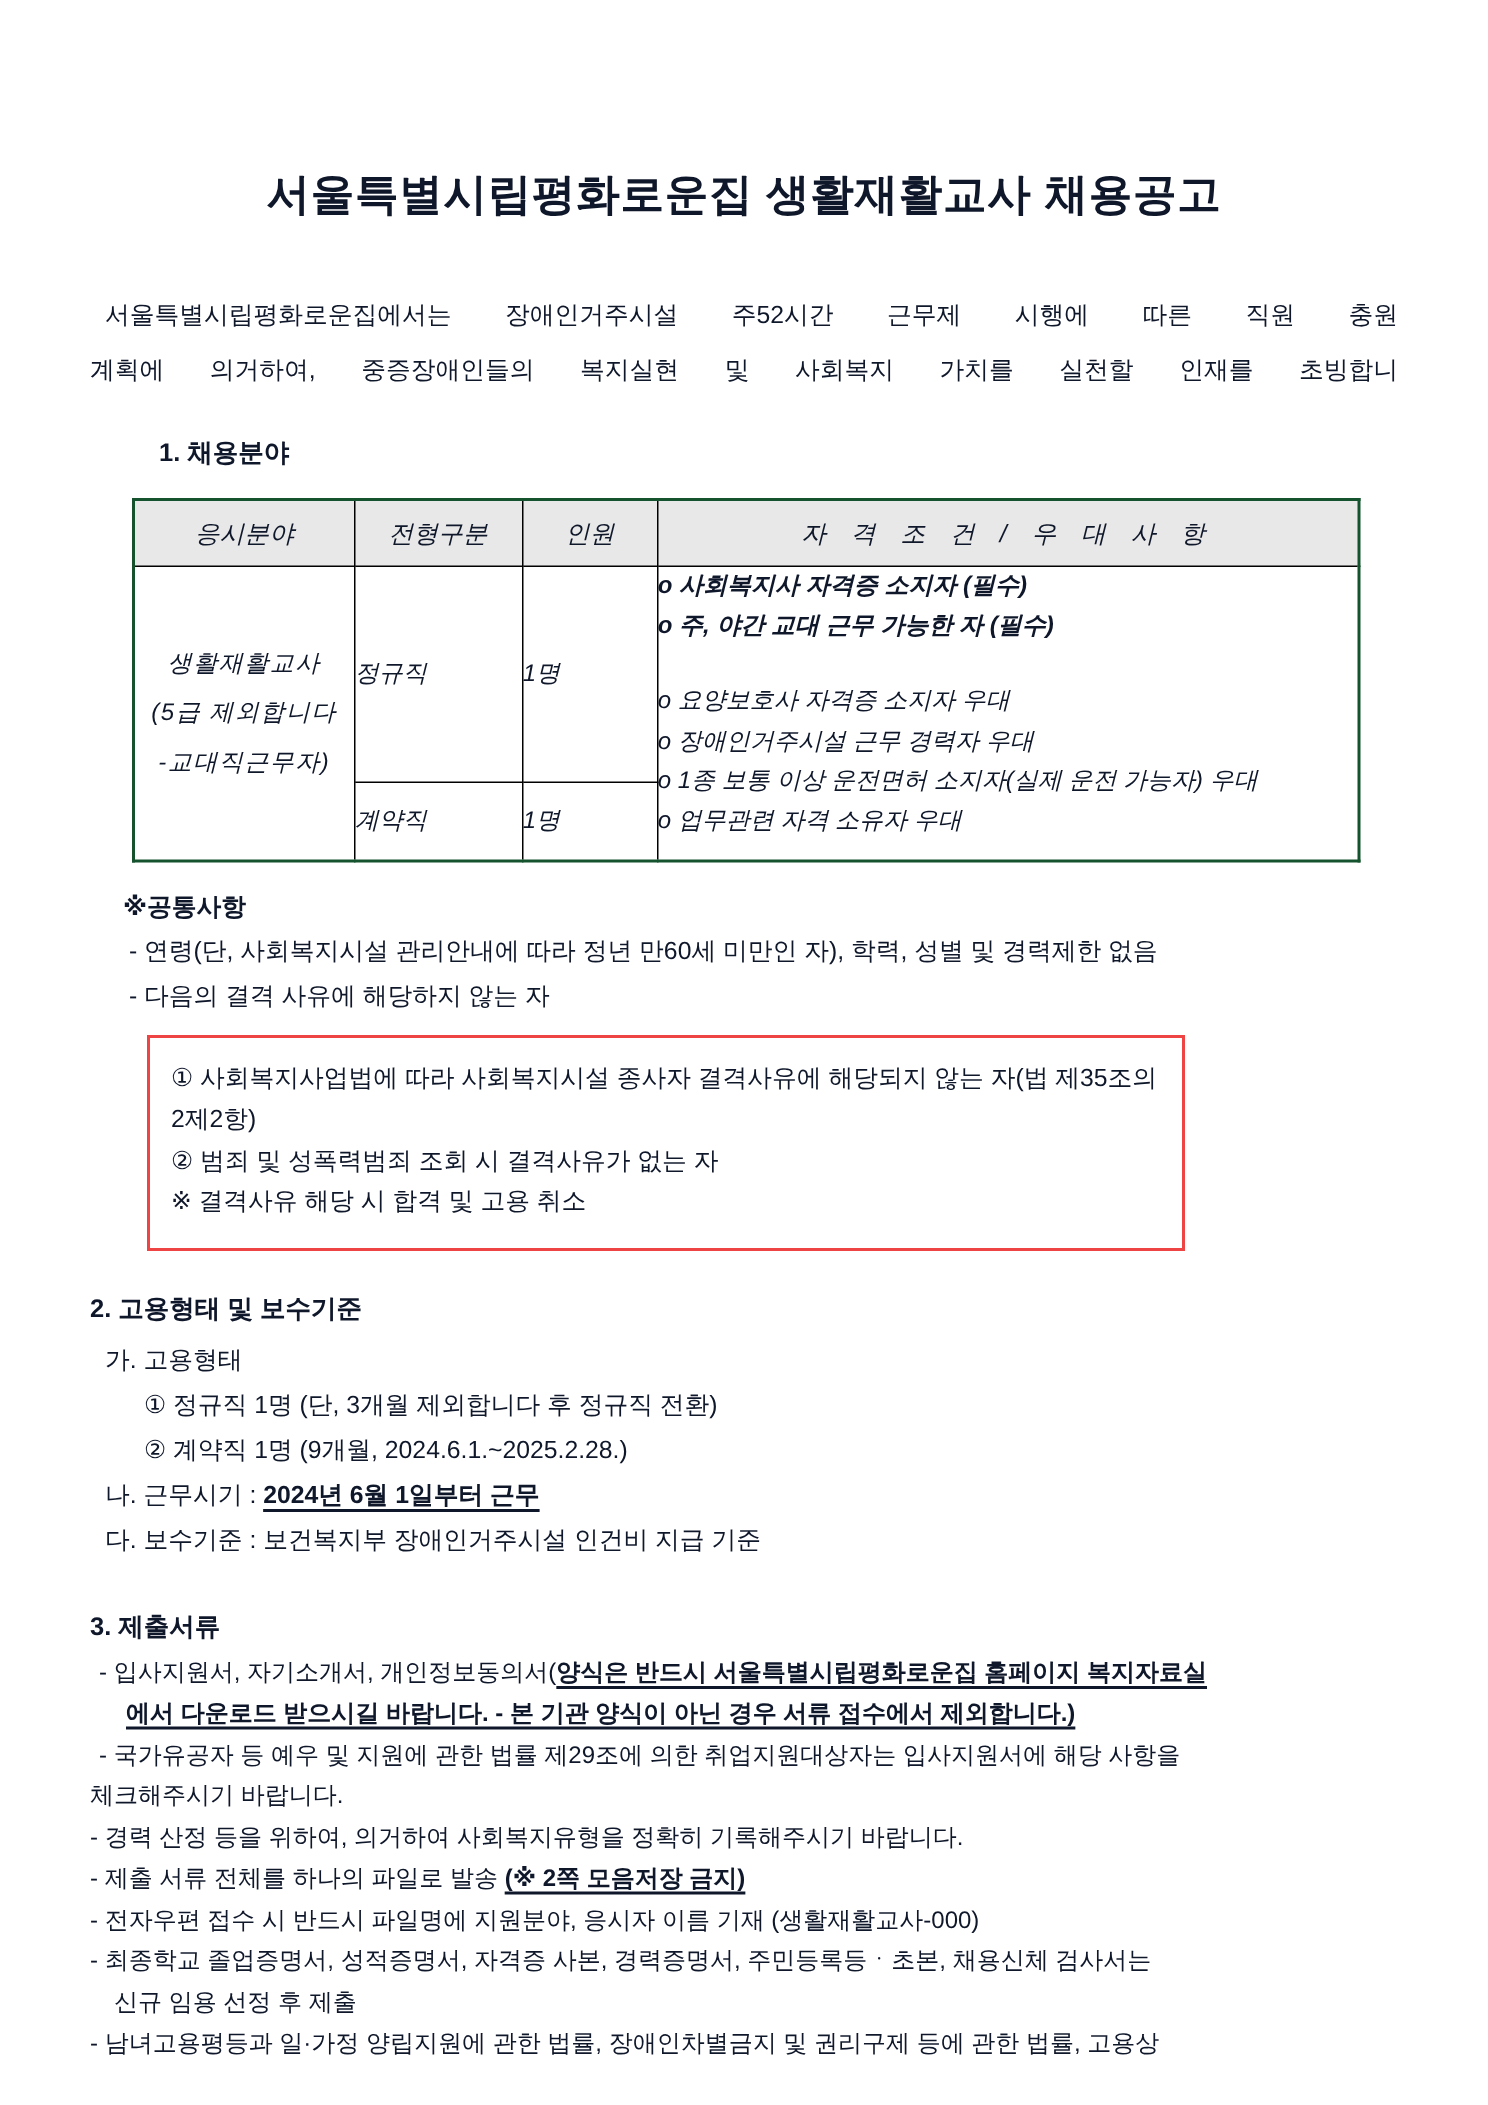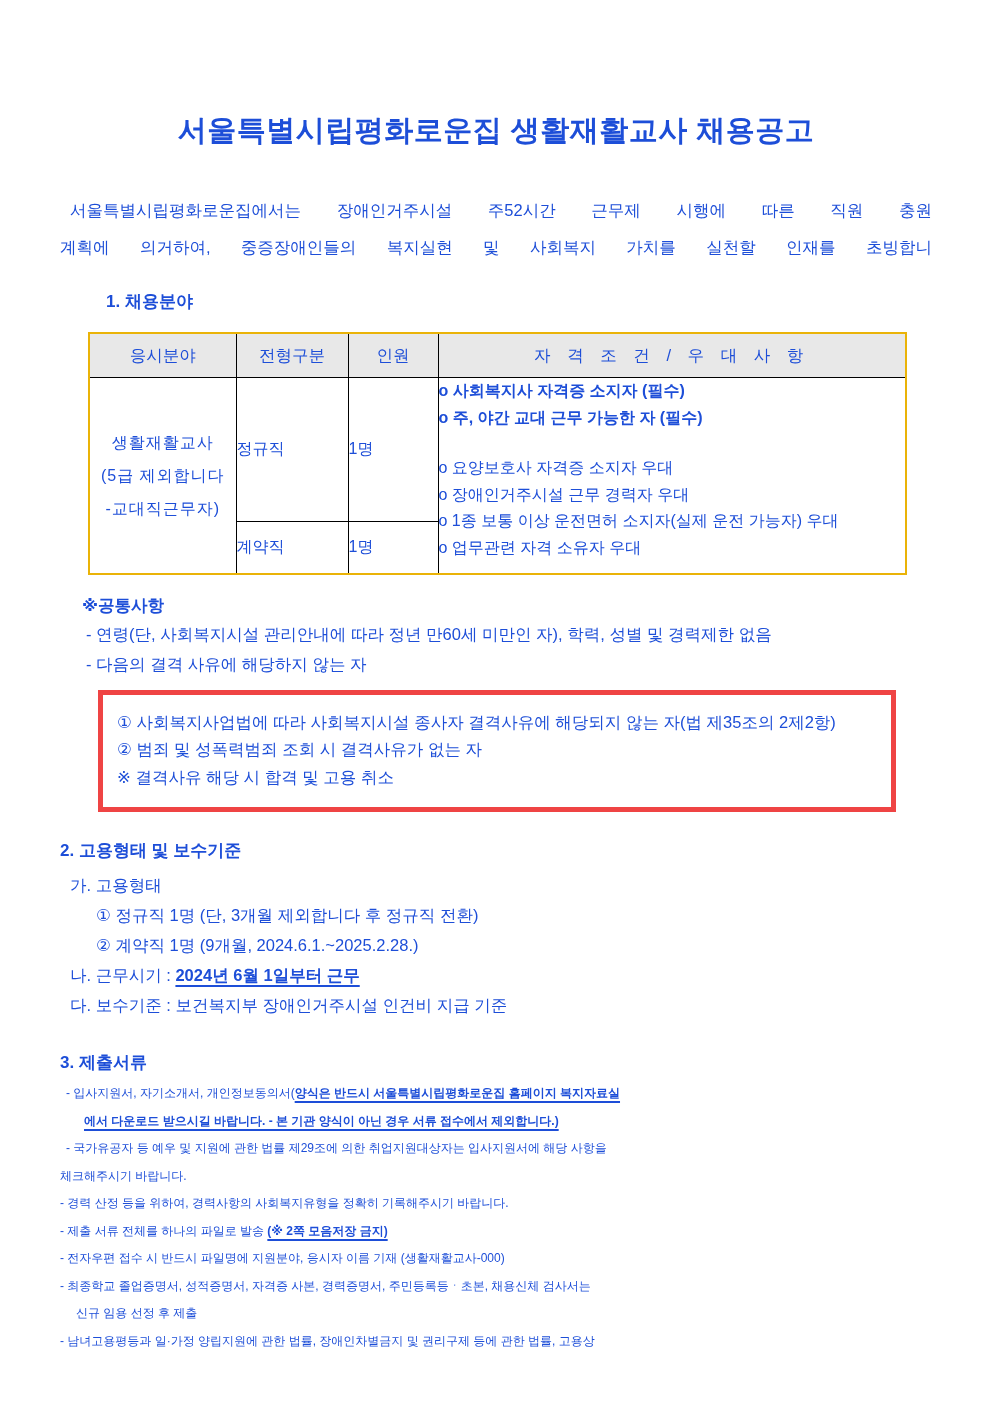--- a/index.html
+++ b/index.html
@@ -3,21 +3,21 @@
 <meta charset="utf-8">
 <style>
   html,body { margin:0; padding:0; background:#ffffff; }
   .page {
     position:relative;
     width:992px; height:1403px;
     box-sizing:border-box;
     padding:112px 60px 0 60px;
     overflow:hidden;
     background:#ffffff;
-    color:#1d4ed8;
+    color:#0f172a;
     font-family:"Liberation Sans","DejaVu Sans",sans-serif;
   }
   .title {
     margin:0; padding:0;
     font-size:29px; font-weight:800; letter-spacing:0.5px;
     text-align:center; line-height:36px;
   }
   .intro { margin-top:44px; font-size:16.5px; line-height:36.5px; }
   .jline { text-align:justify; text-align-last:justify; }
   .jline.first { text-indent:10px; }
@@ -25,22 +25,23 @@
 
   .sec-heading { margin:0; font-size:17px; font-weight:bold; line-height:22px; }
   .sh1 { margin-top:26px;margin-left:46px; }
   .sh2 { margin-top:28px; }
   .sh3 { margin-top:32px; }
 
   table.recruit-table {
     margin:19px 0 0 28px;
     width:817px; table-layout:fixed;
     border-collapse:collapse;
-    border:2px solid #eab308;
+    border:2px solid #14532d;
     font-size:16px;
+    font-style:italic;
   }
   .recruit-table th, .recruit-table td { border:1px solid #000; padding:0; }
   .recruit-table col.c1 { width:147px; }
   .recruit-table col.c2 { width:112px; }
   .recruit-table col.c3 { width:90px;  }
   .recruit-table col.c4 { width:468px; }
   .recruit-table thead th {
     background:var(--header-bg,#e8e8e8);
     height:43px; font-weight:normal; font-size:16.5px;
   }
@@ -52,32 +53,32 @@
   .qual-cell { vertical-align:top; padding:13px 4px 8px 9px; line-height:26.5px; }
   .qline.req { font-weight:bold; }
   .qgap { height:24px; }
 
   .common { margin-top:17px; font-size:16.5px; }
   .common-heading { margin-left:22px; font-weight:bold; line-height:27px; }
   .common-item { margin-left:26px; line-height:30px; }
 
   .dq-box {
     margin:11px 0 0 38px;
-    width:798px; box-sizing:border-box;
-    border:5px solid #ef4444;
+    width:692px; box-sizing:border-box;
+    border:2px solid #ef4444;
     padding:14px 8px 16px 14px;
     font-size:16.5px; line-height:27.5px;
   }
 
   .s2 { margin-top:8px; font-size:16.5px; }
   .s2-line { line-height:30px; }
   .lvl1 { margin-left:10px; }
   .lvl2 { margin-left:36px; }
 
-  .s3 { margin-top:6px; font-size:12px; }
+  .s3 { margin-top:6px; font-size:16px; }
   .s3-line { line-height:27.5px; }
   .pl6 { padding-left:6px; }
   .indent1 { padding-left:16px; }
   .indent2 { padding-left:24px; }
 
   .bu { font-weight:bold; text-decoration:underline; text-underline-offset:4px; text-decoration-thickness:1.5px; }
 </style>
 </head>
 <body>
 
@@ -161,21 +162,21 @@
 
   <div class="s3">
     <div class="s3-line pl6">
       <span>- 입사지원서, 자기소개서, 개인정보동의서(</span><span class="bu">양식은 반드시 서울특별시립평화로운집 홈페이지 복지자료실</span>
     </div>
     <div class="s3-line indent2">
       <span class="bu">에서 다운로드 받으시길 바랍니다. - 본 기관 양식이 아닌 경우 서류 접수에서 제외합니다.)</span>
     </div>
     <div class="s3-line pl6">- 국가유공자 등 예우 및 지원에 관한 법률 제29조에 의한 취업지원대상자는 입사지원서에 해당 사항을</div>
     <div class="s3-line">체크해주시기 바랍니다.</div>
-    <div class="s3-line">- 경력 산정 등을 위하여, 경력사항의 사회복지유형을 정확히 기록해주시기 바랍니다.</div>
+    <div class="s3-line">- 경력 산정 등을 위하여, 의거하여 사회복지유형을 정확히 기록해주시기 바랍니다.</div>
     <div class="s3-line">
       <span>- 제출 서류 전체를 하나의 파일로 발송 </span><span class="bu">(※ 2쪽 모음저장 금지)</span>
     </div>
     <div class="s3-line">- 전자우편 접수 시 반드시 파일명에 지원분야, 응시자 이름 기재 (생활재활교사-000)</div>
     <div class="s3-line">- 최종학교 졸업증명서, 성적증명서, 자격증 사본, 경력증명서, 주민등록등ㆍ초본, 채용신체 검사서는</div>
     <div class="s3-line indent1">신규 임용 선정 후 제출</div>
     <div class="s3-line">- 남녀고용평등과 일·가정 양립지원에 관한 법률, 장애인차별금지 및 권리구제 등에 관한 법률, 고용상</div>
   </div>
 
 </div>

